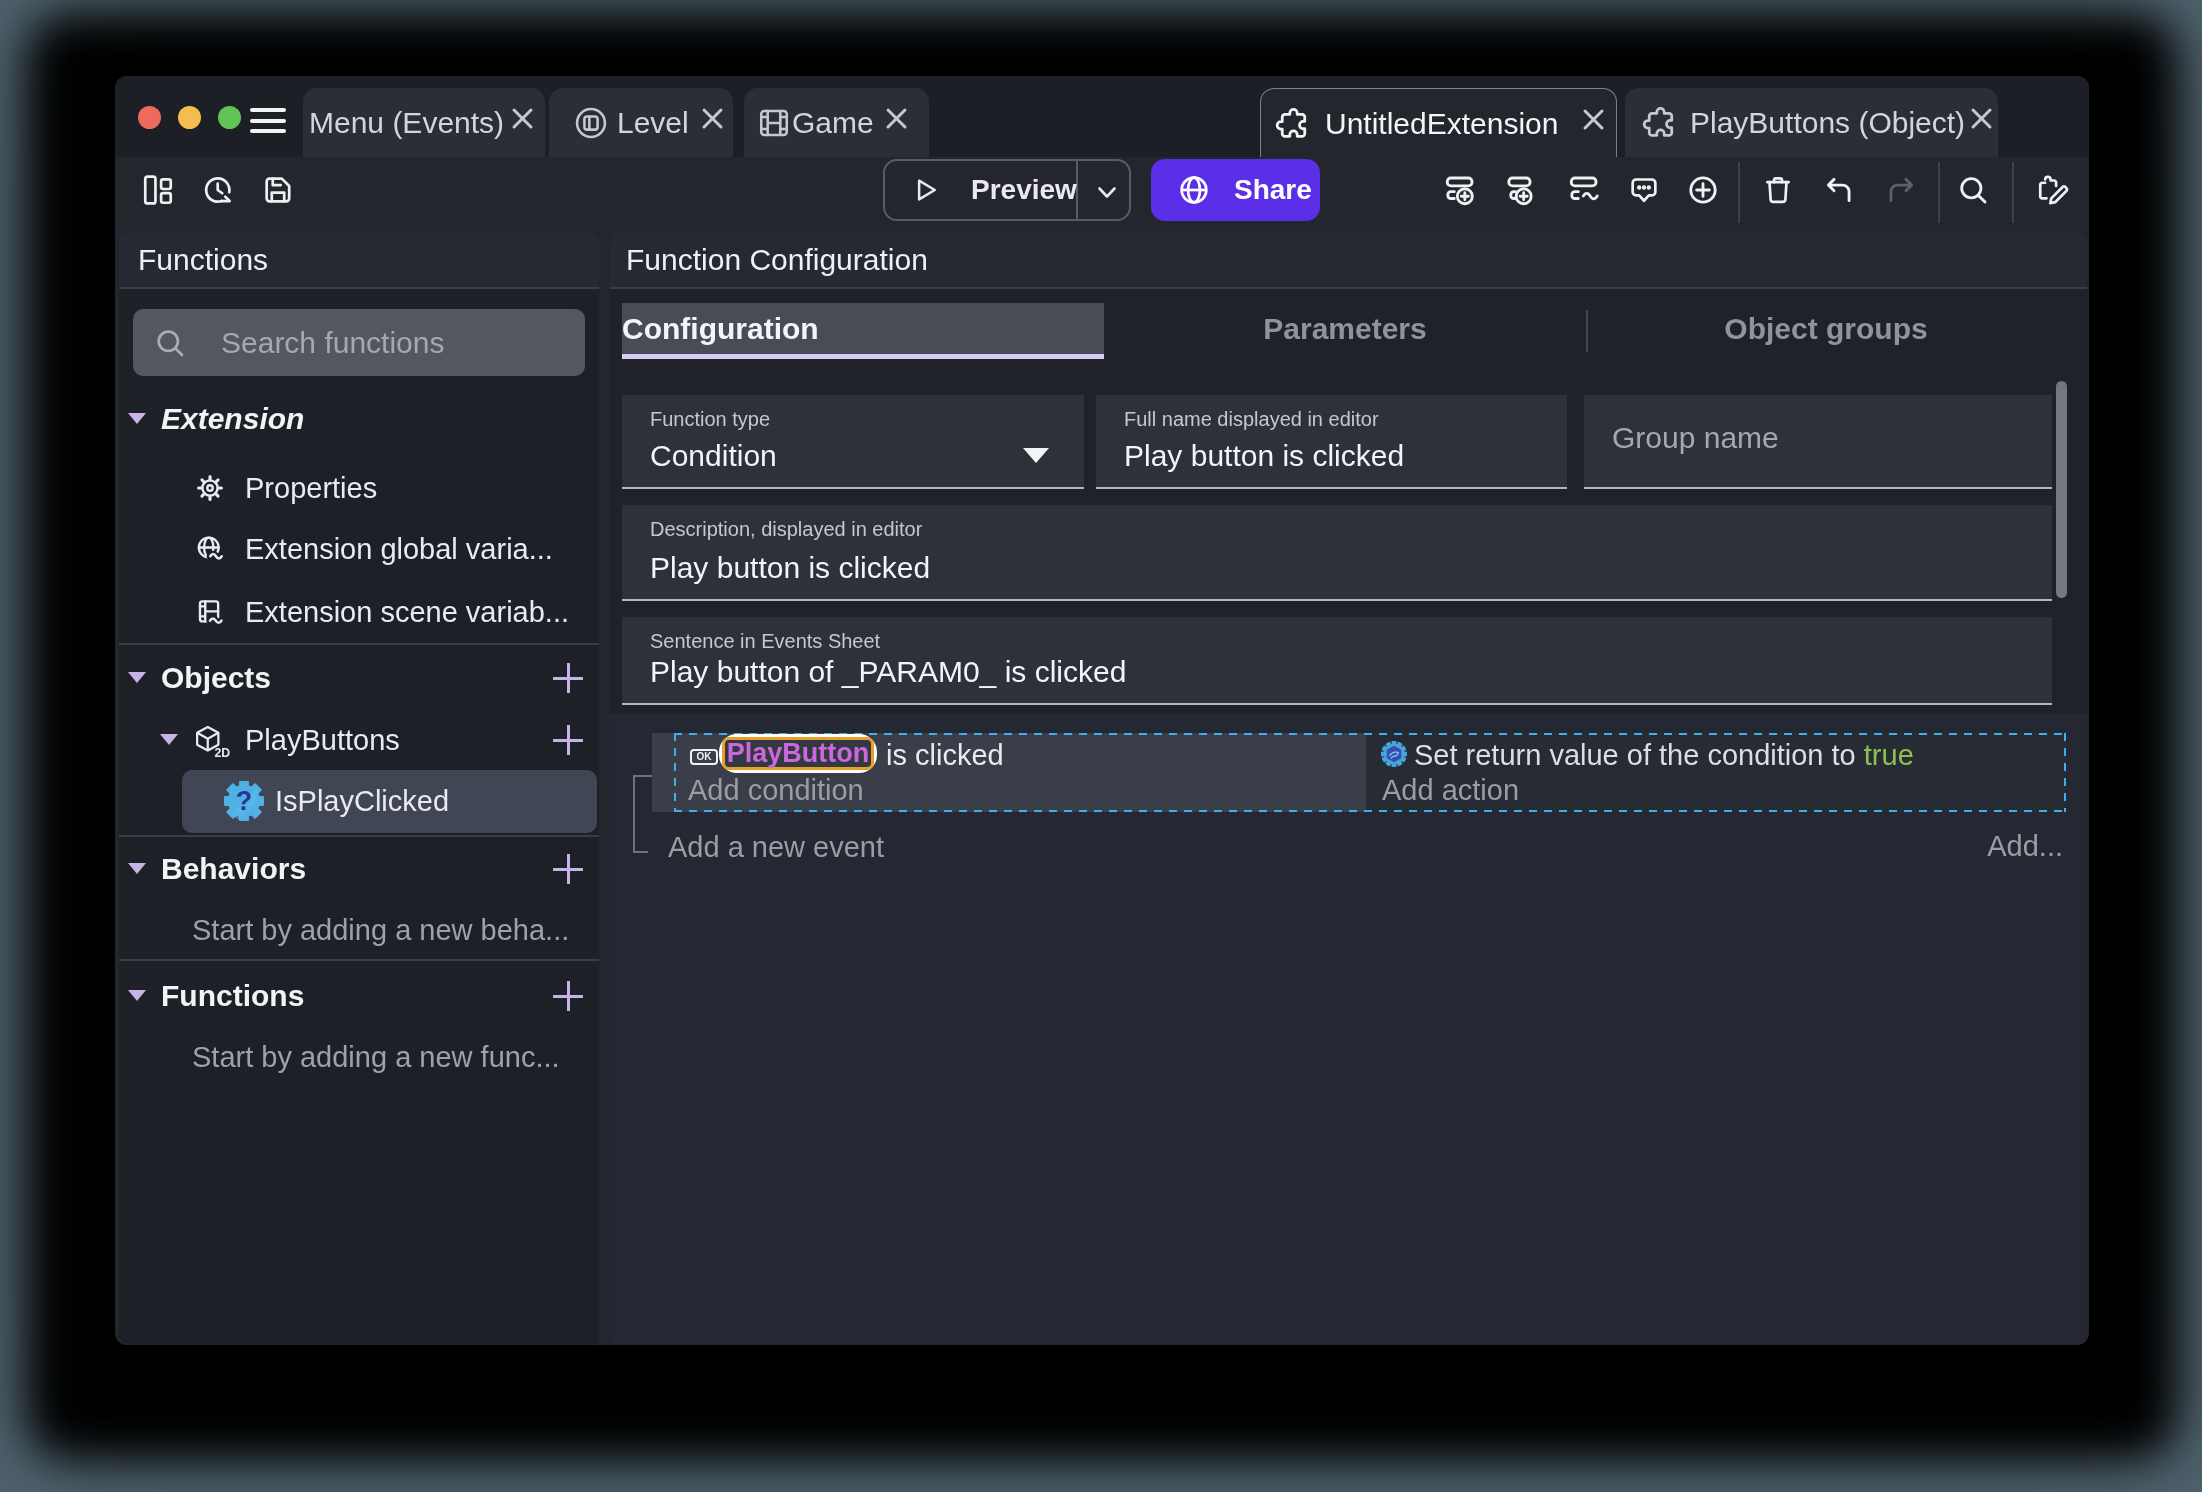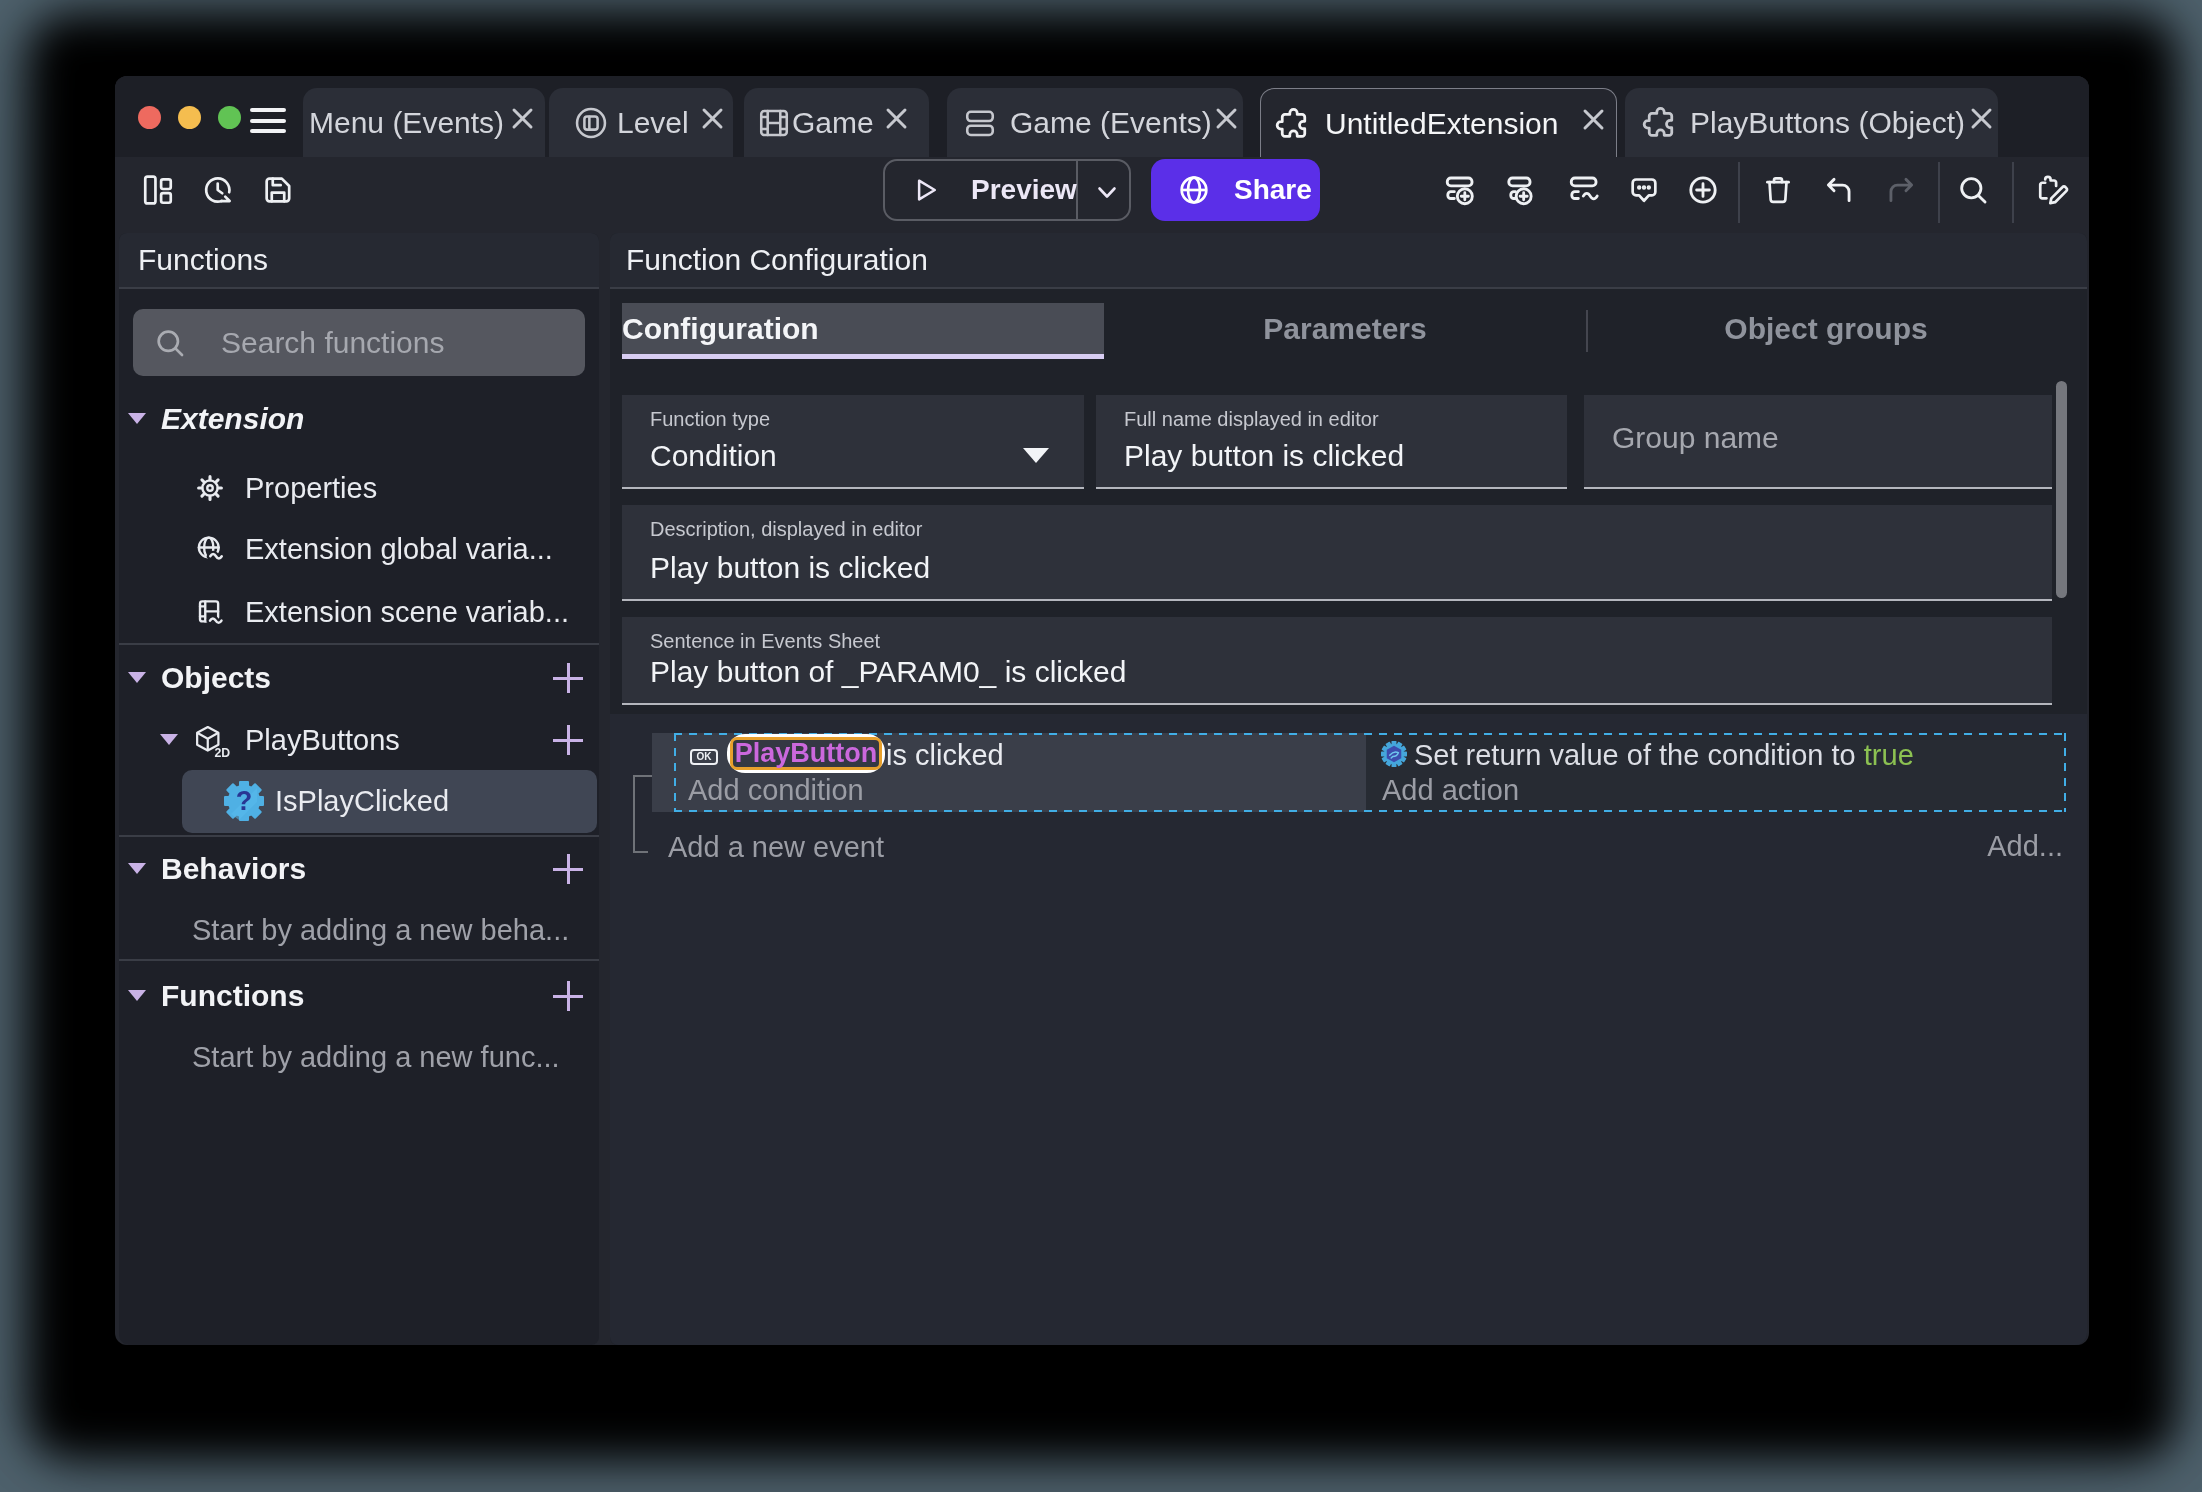--- a/index.html
+++ b/index.html
@@ -52,21 +52,21 @@
   #confunder { position:absolute; left:12px; top:121px; width:482px; height:5px; background:#d8cdf2; }
   .input { position:absolute; background:#2e313a; border-bottom:2px solid #b4b6bd; }
   .input .lab { position:absolute; left:28px; top:13px; font-size:20px; color:#c6c8cf; }
   .input .val { position:absolute; left:28px; bottom:14px; font-size:30px; color:#f2f4f7; white-space:nowrap; }
   #events { position:absolute; left:0; top:481px; width:1477px; height:631px; background:#252832; }
   #cond { position:absolute; left:42px; top:500px; width:714px; height:79px; background:#3a3e49; }
   #action { position:absolute; left:756px; top:500px; width:700px; height:79px; background:#272b33; }
   .dashh { position:absolute; height:2px; background:repeating-linear-gradient(90deg,#41aee6 0 8px,transparent 8px 15px); }
   .dashv { position:absolute; width:2px; background:repeating-linear-gradient(180deg,#41aee6 0 8px,transparent 8px 15px); }
   #okbadge { position:absolute; left:80px; top:516px; width:28px; height:16px; border:2px solid #eef0f4; border-radius:4px; color:#eef0f4; font-size:10px; font-weight:bold; text-align:center; line-height:12px; }
-  #chip { position:absolute; left:109px; top:501px; width:158px; height:39px; background:#fff; border-radius:18px;margin-left:8px; }
+  #chip { position:absolute; left:109px; top:501px; width:158px; height:39px; background:#fff; border-radius:18px; }
   #chip .or { position:absolute; left:3px; top:3px; right:3px; bottom:3px; background:#e8a02c; border-radius:7px; }
   #chip .in { position:absolute; left:6px; top:6px; right:6px; bottom:6px; background:#343843; border-radius:4px; color:#cb68dd; font-weight:bold; font-size:27px; text-align:center; line-height:27px; }
   .evtxt { position:absolute; font-size:29px; color:#e9ebf0; white-space:nowrap; }
   .bracket { position:absolute; background:#6f7278; }
 </style>
 </head>
 <body>
 <div id="win">
 
   <div id="titlebar">
@@ -91,28 +91,20 @@
       <span class="tname" style="left:68px;">Level</span>
         <span class="tabx" style="left:150px;"></span>
     </div>
     <div class="tab" id="tab3" style="left:629px;width:185px;">
       <svg class="abs" style="left:12px;top:17px;" width="36" height="36" viewBox="0 0 24 24" fill="none" stroke="#c6c8ce" stroke-width="1.7" stroke-linecap="round" stroke-linejoin="round">
         <rect x="3.5" y="4" width="17" height="16" rx="2"></rect>
           <path d="M7.8 4 v16 M16.2 4 v16 M7.8 12 h8.4 M3.5 8 h4.3 M3.5 16 h4.3 M16.2 8 h4.3 M16.2 16 h4.3"></path>
       </svg>
       <span class="tname" style="left:48px;">Game</span>
         <span class="tabx" style="left:139px;"></span>
-    </div>
-    <div class="tab" id="tab4" style="left:832px;width:296px;">
-      <svg class="abs" style="left:15px;top:17px;" width="36" height="36" viewBox="0 0 24 24" fill="none" stroke="#c6c8ce" stroke-width="1.7" stroke-linecap="round" stroke-linejoin="round">
-        <rect x="3.5" y="4.5" width="17" height="6.2" rx="2.4"></rect>
-          <rect x="3.5" y="13.8" width="17" height="6.2" rx="2.4"></rect>
-      </svg>
-      <span class="tname" style="left:63px;">Game (Events)</span>
-        <span class="tabx" style="left:266px;"></span>
     </div>
     <div class="tab" id="tab5" style="left:1145px;width:357px;">
       <svg class="abs" style="left:14px;top:16px;" width="37" height="37" viewBox="0 0 24 24" fill="none" stroke="#f2f3f5" stroke-width="1.8" stroke-linejoin="round">
         <g transform="translate(24,0) scale(-1,1)">
             <path d="M9.6 5.2 a2.4 2.4 0 0 1 4.8 0 v0.9 h3.2 a1.7 1.7 0 0 1 1.7 1.7 v3 h0.9 a2.4 2.4 0 0 1 0 4.8 h-0.9 v3 a1.7 1.7 0 0 1 -1.7 1.7 h-3.2 v-1.1 a2.4 2.4 0 0 0 -4.8 0 v1.1 H6.4 a1.7 1.7 0 0 1 -1.7 -1.7 v-3.2 h1 a2.4 2.4 0 0 0 0 -4.8 h-1 V7.8 a1.7 1.7 0 0 1 1.7 -1.7 h3.2 z"></path>
           </g>
       </svg>
       <span class="tname" style="left:64px;color:#f4f5f7;">UntitledExtension</span>
         <span class="tabx" style="left:319px;"></span>
     </div>

